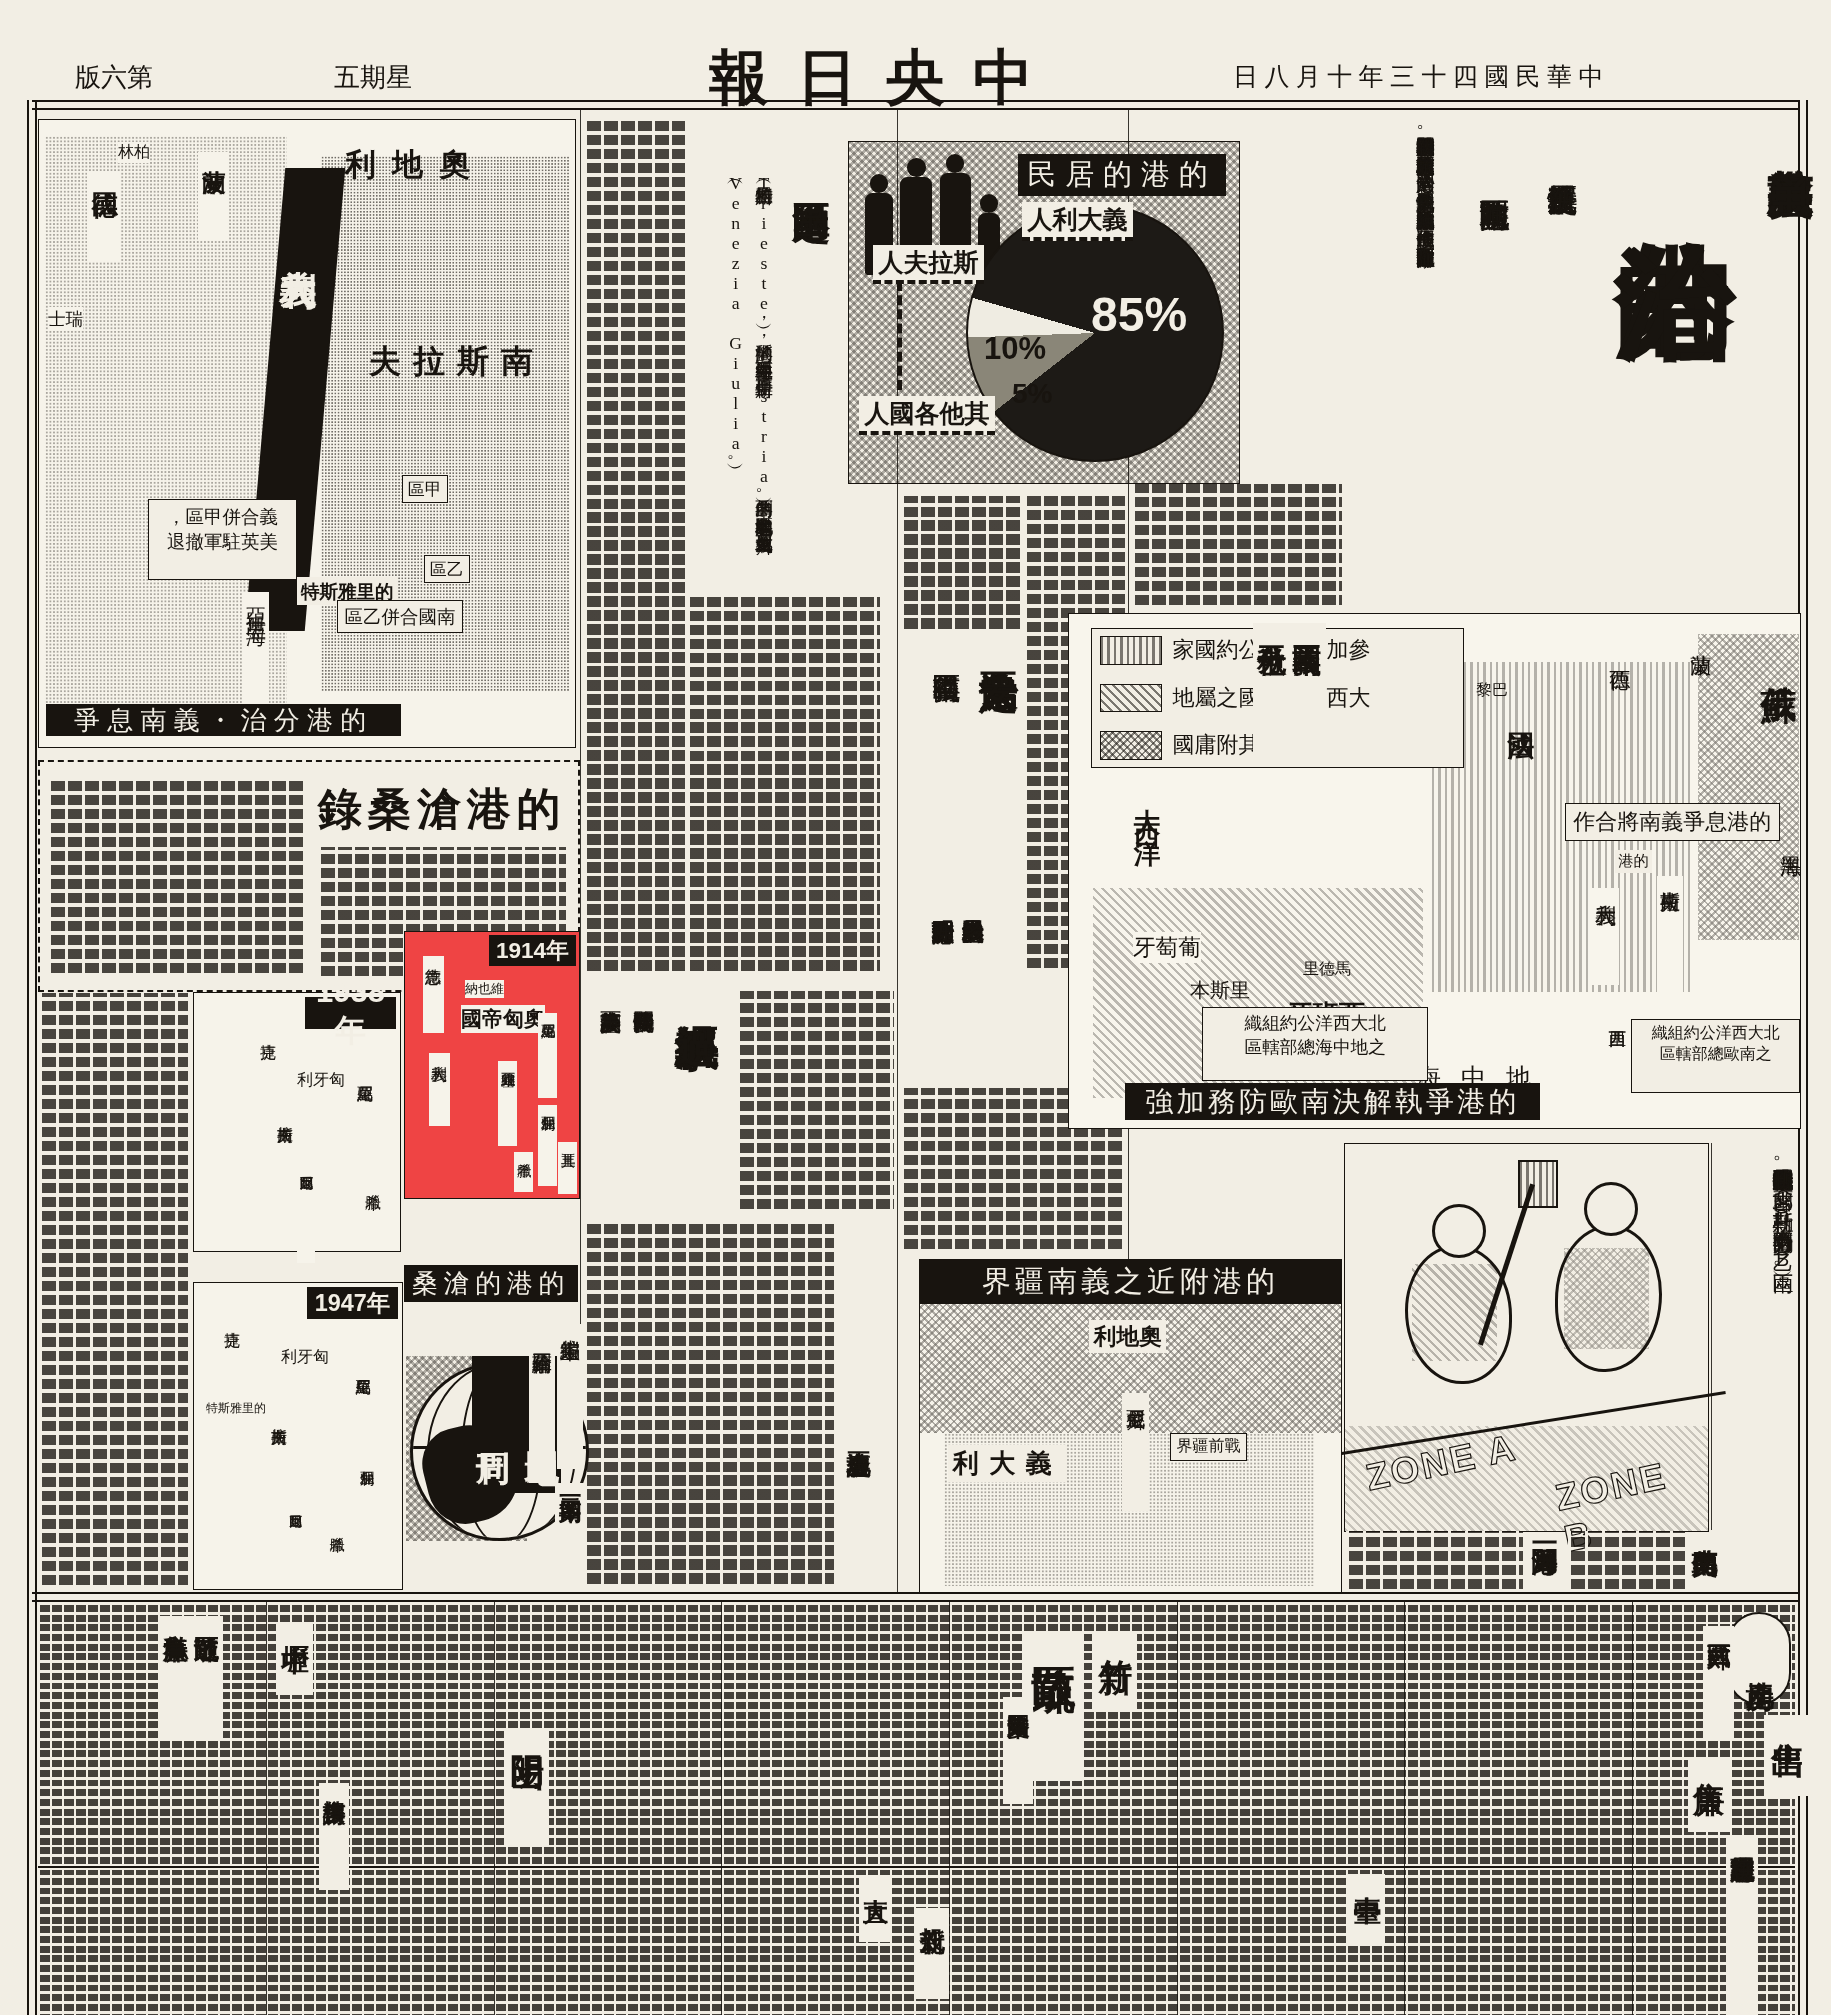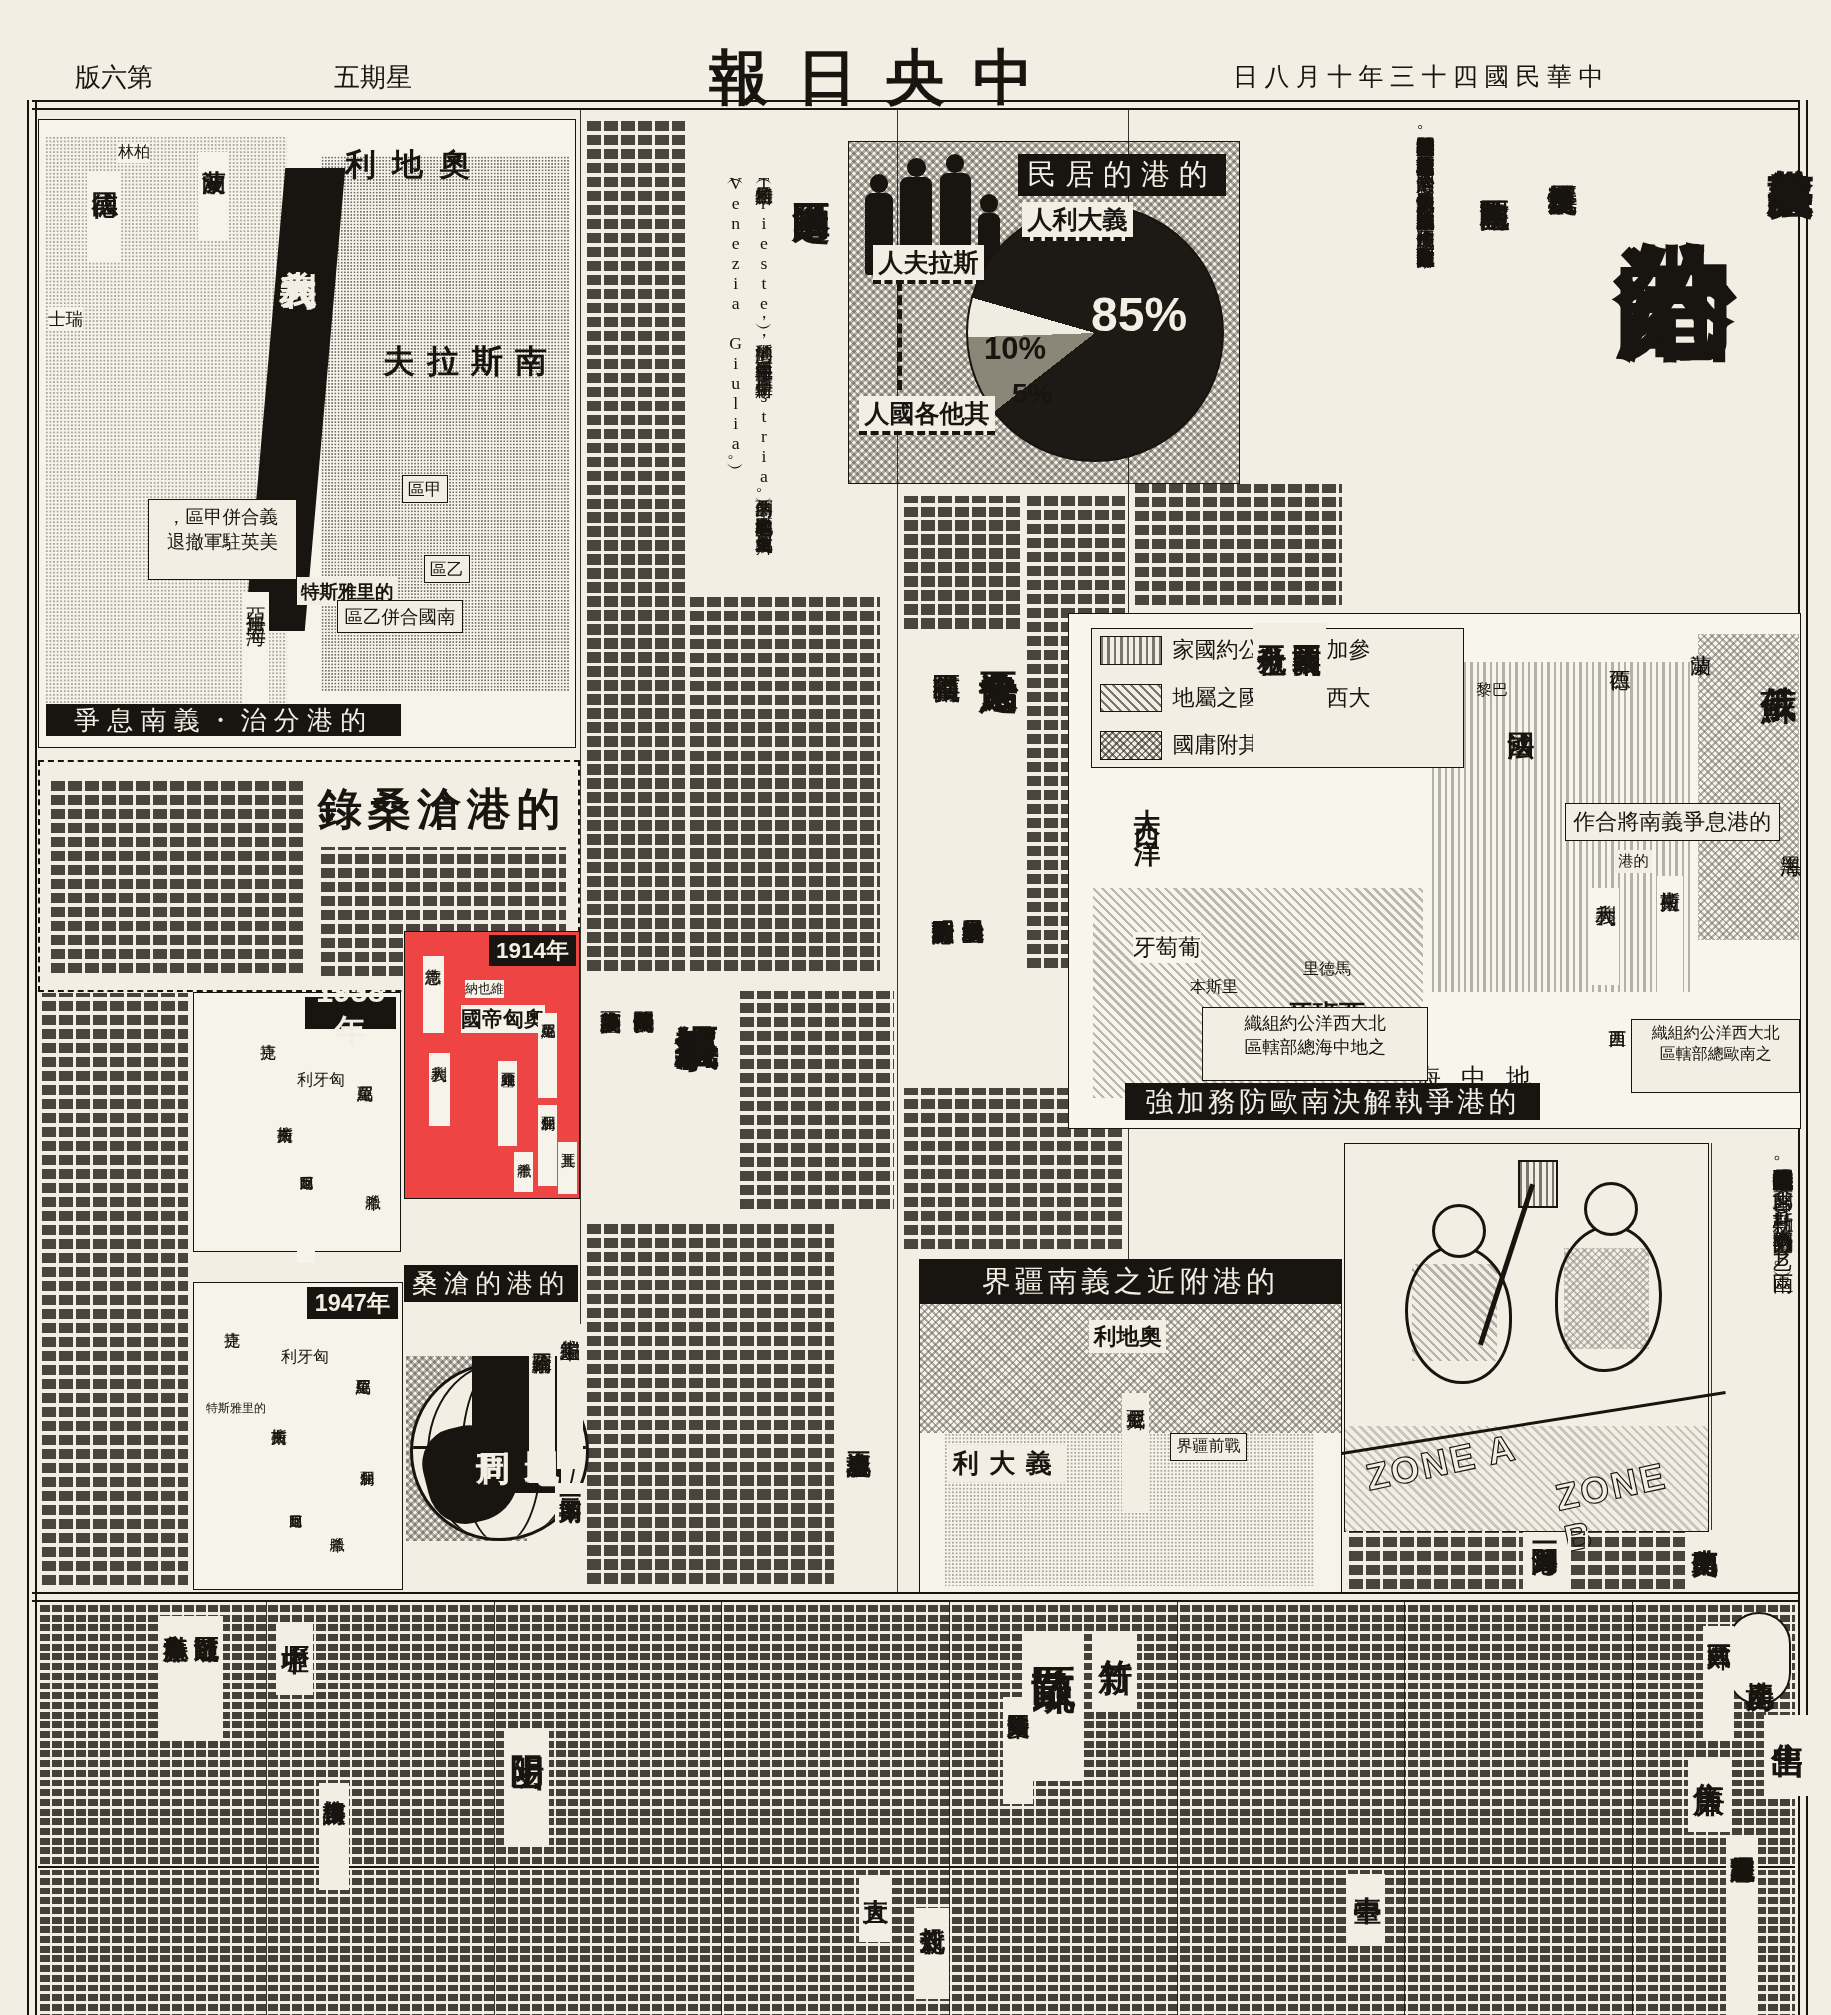--- a/index.html
+++ b/index.html
@@ -64,21 +64,21 @@
   <div class="abs box" style="left:38px;top:119px;width:536px;height:627px;background:#f6f3ea;">
     <div class="abs dots" style="left:6px;top:16px;width:242px;height:572px;"></div>
     <div class="abs" style="left:226px;top:48px;width:60px;height:463px;background:#18140f;transform:skewX(-5deg);"></div>
     <div class="abs dots2" style="left:282px;top:36px;width:248px;height:536px;"></div>
     <div class="abs v b" style="left:159px;top:32px;height:89px;font-size:23.4px;background:#f6f3ea;">波蘭</div>
     <div class="abs v b" style="left:48px;top:52px;height:89px;font-size:26px;background:#f6f3ea;">德國</div>
     <div class="abs rtl" style="left:79px;top:22px;font-size:16px;background:#f6f3ea;">柏林</div>
     <div class="abs rtl" style="left:8.9px;top:187px;font-size:17.7px;background:#f6f3ea;">瑞士</div>
     <div class="abs rtl b" style="left:306px;top:24px;font-size:31px;letter-spacing:16px;">奧地利</div>
     <div class="abs v b" style="left:234px;top:121px;height:322px;font-size:37px;color:#f2eee4;">義大利</div>
-    <div class="abs rtl b" style="left:330px;top:220px;font-size:32px;letter-spacing:12px;margin-left:14px;">南斯拉夫</div>
+    <div class="abs rtl b" style="left:330px;top:220px;font-size:32px;letter-spacing:12px;">南斯拉夫</div>
     <div class="abs rtl b paper" style="left:258px;top:457px;font-size:18.5px;padding:1.6px 4px;">的里雅斯特</div>
     <div class="abs rtl box3 paper" style="left:363px;top:355px;font-size:17px;padding:1.6px 4.8px;">甲區</div>
     <div class="abs rtl box3 paper" style="left:385px;top:435px;font-size:17px;padding:1.6px 4.8px;">乙區</div>
     <div class="abs v" style="left:204px;top:472px;height:133px;font-size:20px;letter-spacing:4.8px;background:#f6f3ea;">亞得里亞海</div>
     <div class="abs box3 paper" style="left:109px;top:379px;width:139px;height:71px;padding:4px;text-align:center;">
       <div class="rtl" style="font-size:18.5px;">義合併甲區，</div>
       <div class="rtl" style="font-size:18.5px;">美英駐軍撤退</div>
     </div>
     <div class="abs box3 paper rtl" style="left:298px;top:480px;font-size:18.5px;padding:3.2px 6.4px;">南國合併乙區</div>
     <div class="abs badge rtl" style="left:7.3px;top:584px;width:355px;height:32px;font-size:26px;letter-spacing:7.3px;text-align:center;">的港分治・義南息爭</div>
@@ -208,21 +208,21 @@
         <div class="hatchd box3" style="width:60px;height:26.6px;"></div>
         <div class="rtl" style="font-size:22px;">大西洋公約國之屬地</div>
       </div>
       <div style="display:flex;align-items:center;gap:10.5px;">
         <div class="hatchx box3" style="width:60px;height:26.6px;"></div>
         <div class="rtl" style="font-size:22px;">蘇俄及其附庸國</div>
       </div>
     </div>
     <div class="abs v b" style="left:60px;top:173px;height:169px;font-size:26.6px;letter-spacing:16px;">大西洋</div>
     <div class="abs rtl" style="left:64px;top:318px;font-size:22.6px;background:#f8f5ec;">葡萄牙</div>
-    <div class="abs rtl" style="left:121px;top:363px;font-size:16px;">里斯本</div>
+    <div class="abs rtl" style="left:121px;top:363px;font-size:20px;">里斯本</div>
     <div class="abs rtl b" style="left:218px;top:383px;font-size:26px;">西班牙</div>
     <div class="abs rtl" style="left:234px;top:345px;font-size:16px;">馬德里</div>
     <div class="abs v b" style="left:433px;top:97px;height:89px;font-size:27px;">法國</div>
     <div class="abs rtl" style="left:407px;top:66px;font-size:16px;">巴黎</div>
     <div class="abs v" style="left:536px;top:40px;height:69px;font-size:21px;">西德</div>
     <div class="abs v" style="left:617px;top:24px;height:69px;font-size:21px;">波蘭</div>
     <div class="abs v b" style="left:685px;top:44px;height:105px;font-size:36px;">蘇俄</div>
     <div class="abs v" style="left:522px;top:274px;height:97px;font-size:21px;background:#f8f5ec;">義大利</div>
     <div class="abs v" style="left:588px;top:262px;height:121px;font-size:20px;background:#f8f5ec;">南斯拉夫</div>
     <div class="abs rtl paper" style="left:546px;top:236px;font-size:15.3px;padding:0.8px 3.2px;">的港</div>

